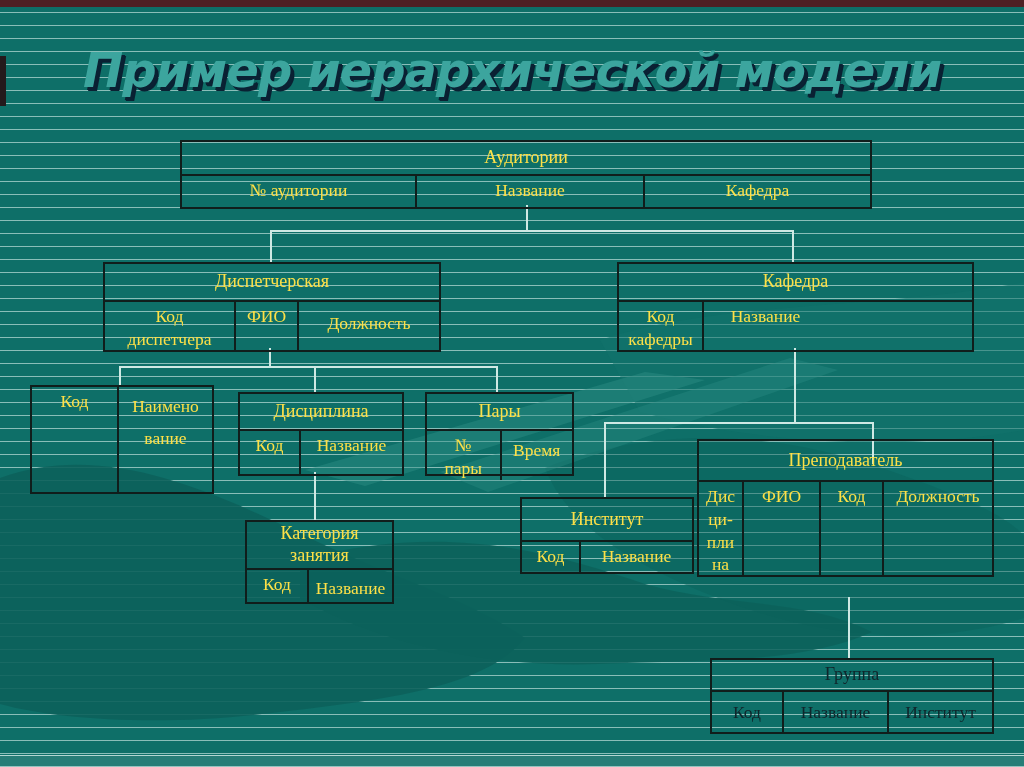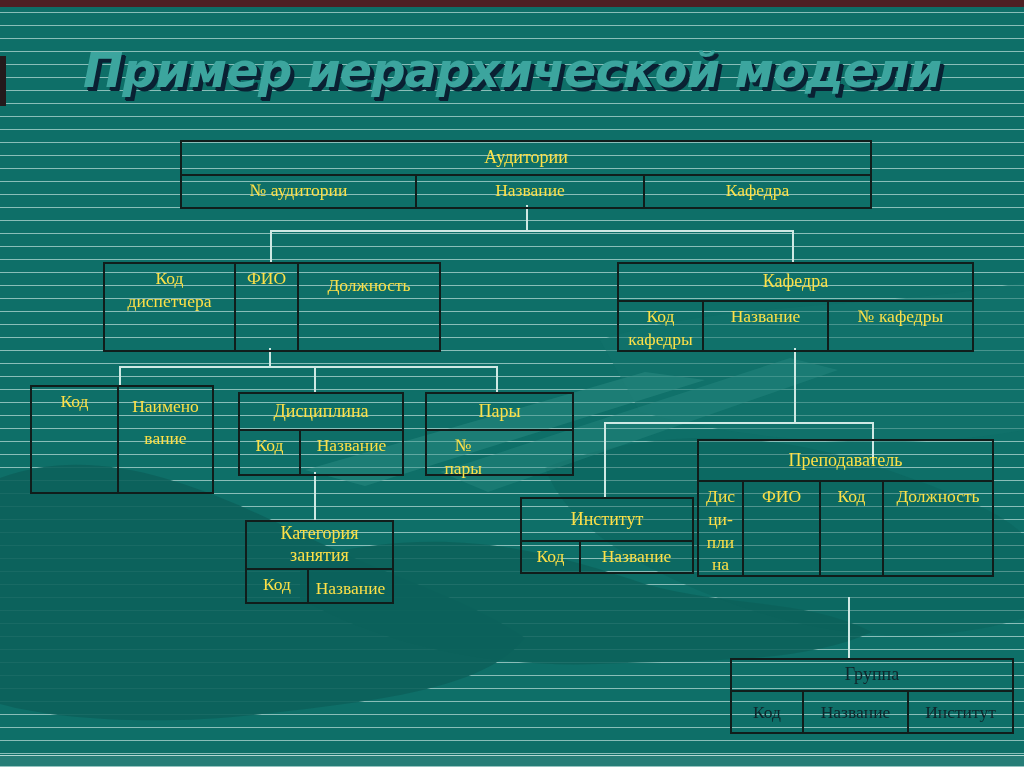--- a/index.html
+++ b/index.html
@@ -78,35 +78,35 @@
   <div class="etable" style="left:180px;top:140px;width:688px;height:65px">
     <div class="ttl" style="height:32px">Аудитории</div>
     <div class="cells" style="grid-template-columns:233fr 228fr 227fr">
       <div>№ аудитории</div>
       <div>Название</div>
       <div>Кафедра</div>
     </div>
   </div>
 
   <div class="etable" style="left:103px;top:262px;width:334px;height:86px">
+    <div class="ttl" style="height:36px">Диспетчерская</div>
     <div class="cells" style="grid-template-columns:129fr 63fr 142fr">
       <div>Код
 диспетчера</div>
       <div>ФИО</div>
       <div style="padding-top:10px">Должность</div>
     </div>
   </div>
 
   <div class="etable" style="left:617px;top:262px;width:353px;height:86px">
     <div class="ttl" style="height:36px">Кафедра</div>
     <div class="cells" style="grid-template-columns:83fr 125fr 145fr">
       <div>Код
 кафедры</div>
       <div>Название</div>
-      <div>№ кафедры</div>
     </div>
   </div>
 
   <div class="etable" style="left:30px;top:385px;width:180px;height:105px">
     <div class="cells" style="grid-template-columns:85fr 95fr">
       <div>Код</div>
       <div class="lh-wide">Наимено
 вание</div>
     </div>
   </div>
@@ -117,20 +117,21 @@
       <div>Код</div>
       <div>Название</div>
     </div>
   </div>
 
   <div class="etable" style="left:425px;top:392px;width:145px;height:80px">
     <div class="ttl" style="height:35px">Пары</div>
     <div class="cells" style="grid-template-columns:1fr 1fr">
       <div>№
 пары</div>
+      <div style="padding-top:8px">Время</div>
     </div>
   </div>
 
   <div class="etable" style="left:520px;top:497px;width:170px;height:73px">
     <div class="ttl" style="height:41px">Институт</div>
     <div class="cells" style="grid-template-columns:57fr 113fr">
       <div>Код</div>
       <div>Название</div>
     </div>
   </div>
@@ -150,21 +151,21 @@
 
   <div class="etable" style="left:245px;top:520px;width:145px;height:80px">
     <div class="ttl" style="height:46px">Категория
 занятия</div>
     <div class="cells" style="grid-template-columns:60fr 85fr">
       <div>Код</div>
       <div style="padding-top:7px">Название</div>
     </div>
   </div>
 
-  <div class="etable dark-text" style="left:730px;top:658px;width:280px;height:72px">
+  <div class="etable dark-text" style="left:710px;top:658px;width:280px;height:72px">
     <div class="ttl" style="height:30px">Группа</div>
     <div class="cells" style="grid-template-columns:70fr 105fr 105fr">
       <div style="padding-top:9px">Код</div>
       <div style="padding-top:9px">Название</div>
       <div style="padding-top:9px">Институт</div>
     </div>
   </div>
 
 </div>
 

